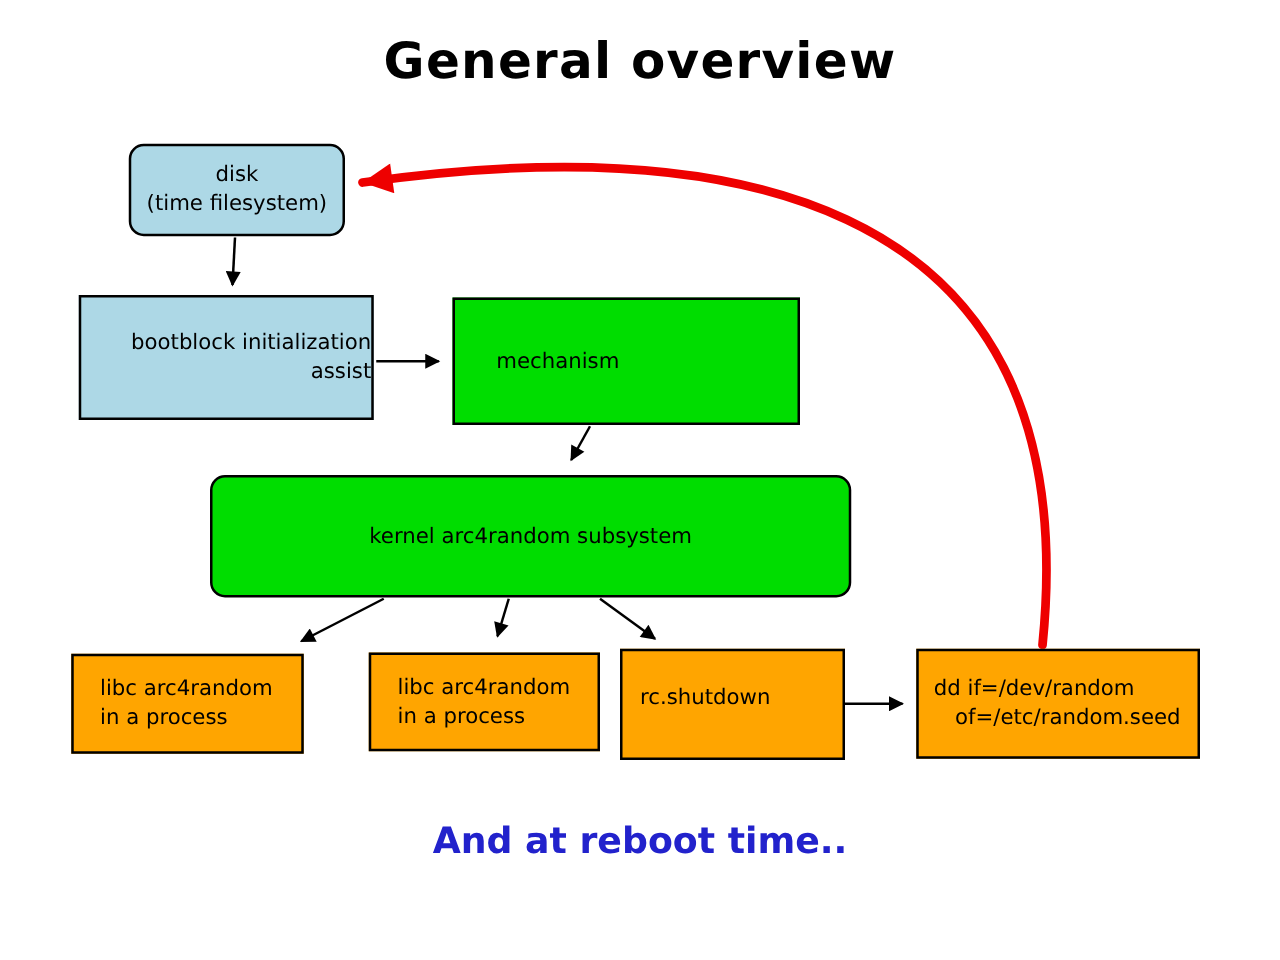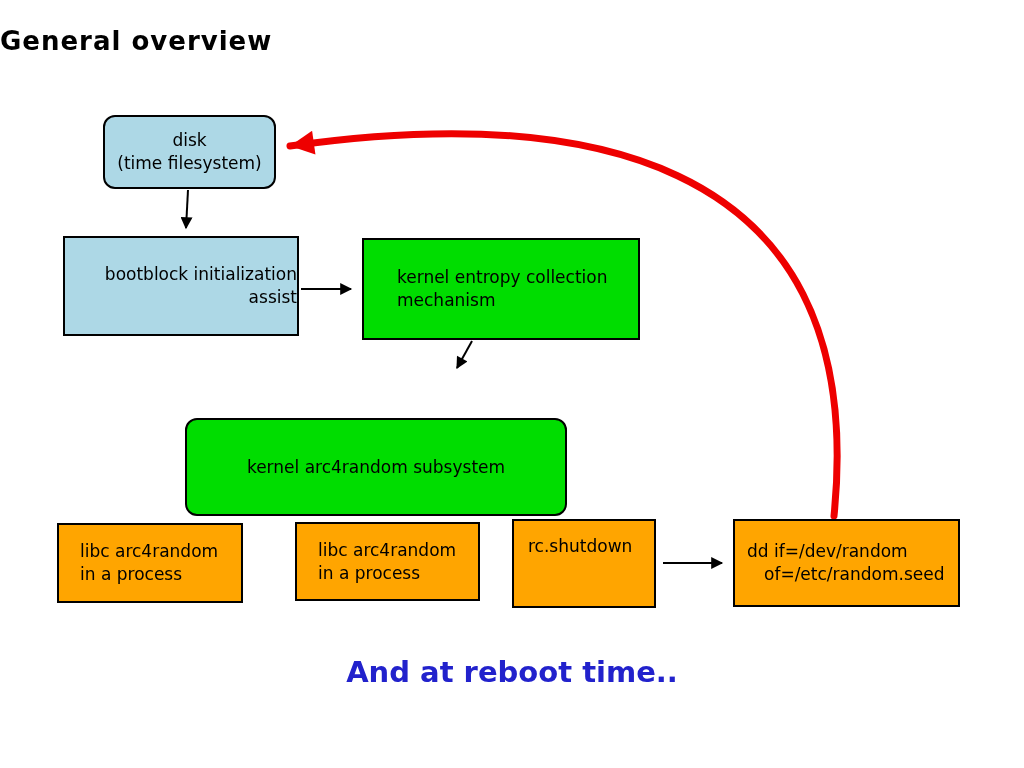--- a/index.html
+++ b/index.html
@@ -9,22 +9,22 @@
     height: 768px;
     background: #ffffff;
     overflow: hidden;
     font-family: "DejaVu Sans", "Liberation Sans", sans-serif;
     color: #000000;
   }
   .title {
     position: absolute;
     left: 0; top: 26px;
     width: 1024px;
-    text-align: left;
-    font-size: 26px;
+    text-align: center;
+    font-size: 40px;
     font-weight: bold;
     letter-spacing: 1px;
   }
   .node {
     position: absolute;
     border: 2px solid #000000;
     box-sizing: border-box;
     display: flex;
     flex-direction: column;
     justify-content: center;
@@ -33,25 +33,25 @@
   }
   .node.blue   { background: var(--box-blue, #add8e6); }
   .node.green  { background: var(--box-green, #00dd00); }
   .node.orange { background: var(--box-orange, #ffa500); }
   .node.centered { align-items: center; text-align: center; border-radius: 12px; }
   .node.leftpad  { padding-left: 21px; }
 
   #node-disk       { left:103px; top:115px; width:173px; height:74px; }
   #node-bootblock  { left: 63px; top:236px; width:236px; height:100px;text-align:right; }
   #node-entropy    { left:362px; top:238px; width:278px; height:102px; padding-left:33px; }
-  #node-arc4       { left:185px; top:380px; width:382px; height:98px;margin-top:38px; }
+  #node-arc4       { left:168px; top:380px; width:513px; height:98px; }
   #node-libc1      { left: 57px; top:523px; width:186px; height:80px; }
   #node-libc2      { left:295px; top:522px; width:185px; height:79px; }
-  #node-rcshutdown { left:496px; top:519px; width:144px; height:89px;
-                     justify-content:flex-start; padding-top:14px; padding-left:14px;margin-left:16px; }
+  #node-rcshutdown { left:496px; top:519px; width:180px; height:89px;
+                     justify-content:flex-start; padding-top:26px; padding-left:14px; }
   #node-dd         { left:733px; top:519px; width:227px; height:88px; padding-left:12px; }
   #node-dd .indent { padding-left: 17px; }
 
   .note {
     position: absolute;
     left: 0; top: 655px;
     width: 1024px;
     text-align: center;
     font-size: 29px;
     font-weight: bold;
@@ -95,21 +95,20 @@
     <span>disk</span>
     <span>(time filesystem)</span>
   </div>
 
   <div class="node blue leftpad" id="node-bootblock">
     <span>bootblock initialization</span>
     <span>assist</span>
   </div>
 
   <div class="node green" id="node-entropy">
-    <span>kernel entropy collection</span>
     <span>mechanism</span>
   </div>
 
   <div class="node green centered" id="node-arc4">
     <span>kernel arc4random subsystem</span>
   </div>
 
   <div class="node orange leftpad" id="node-libc1">
     <span>libc arc4random</span>
     <span>in a process</span>

